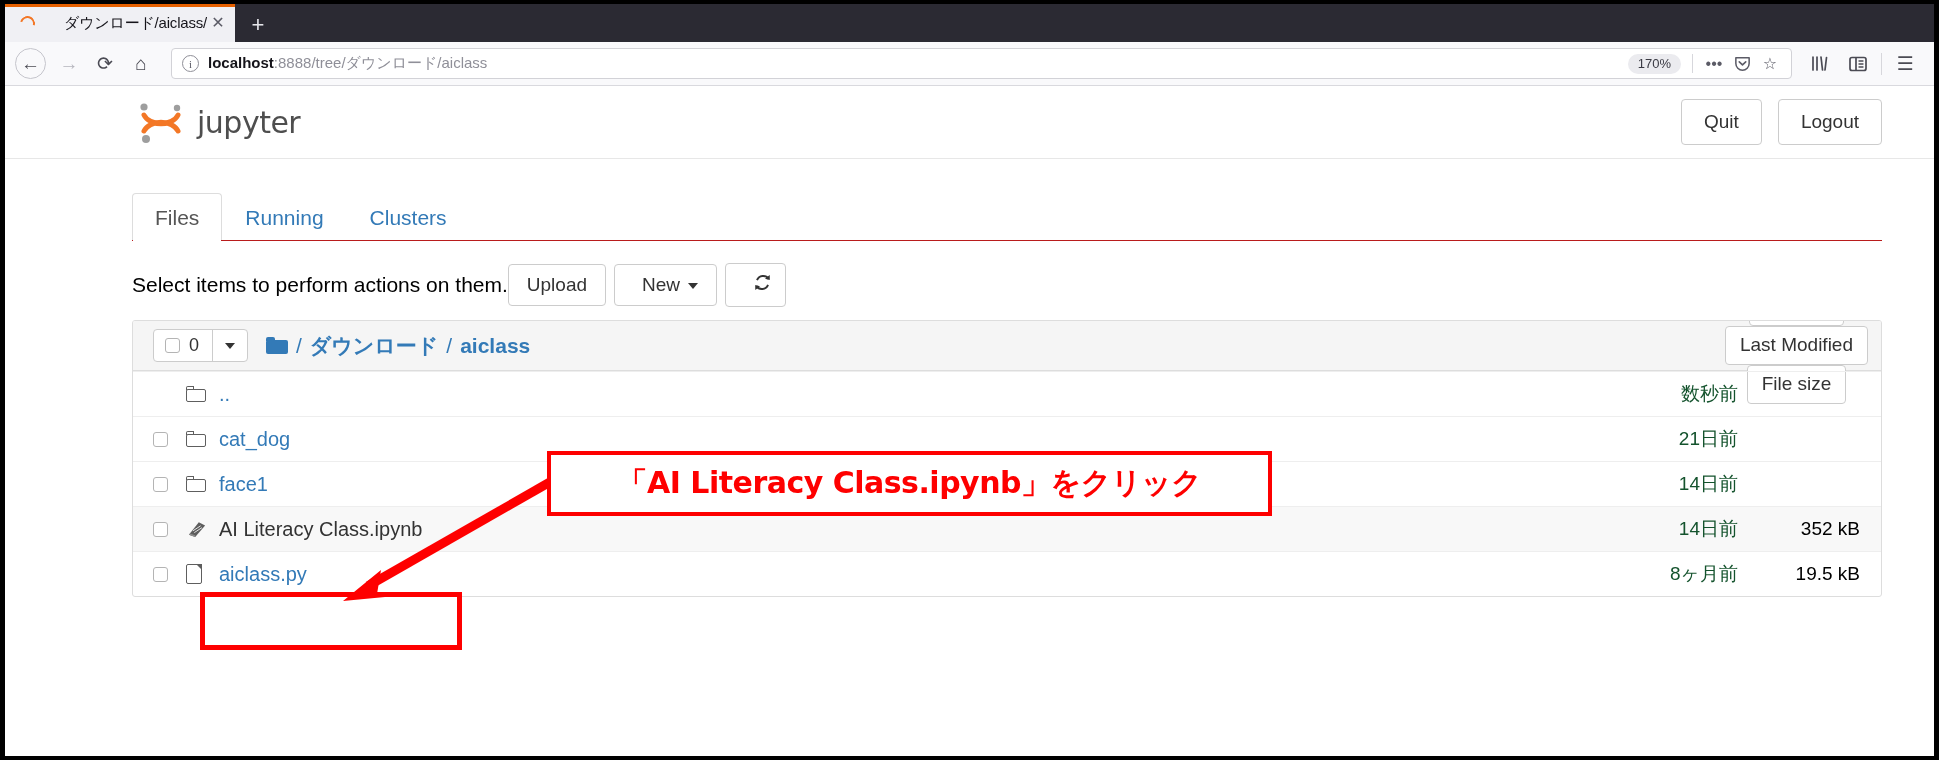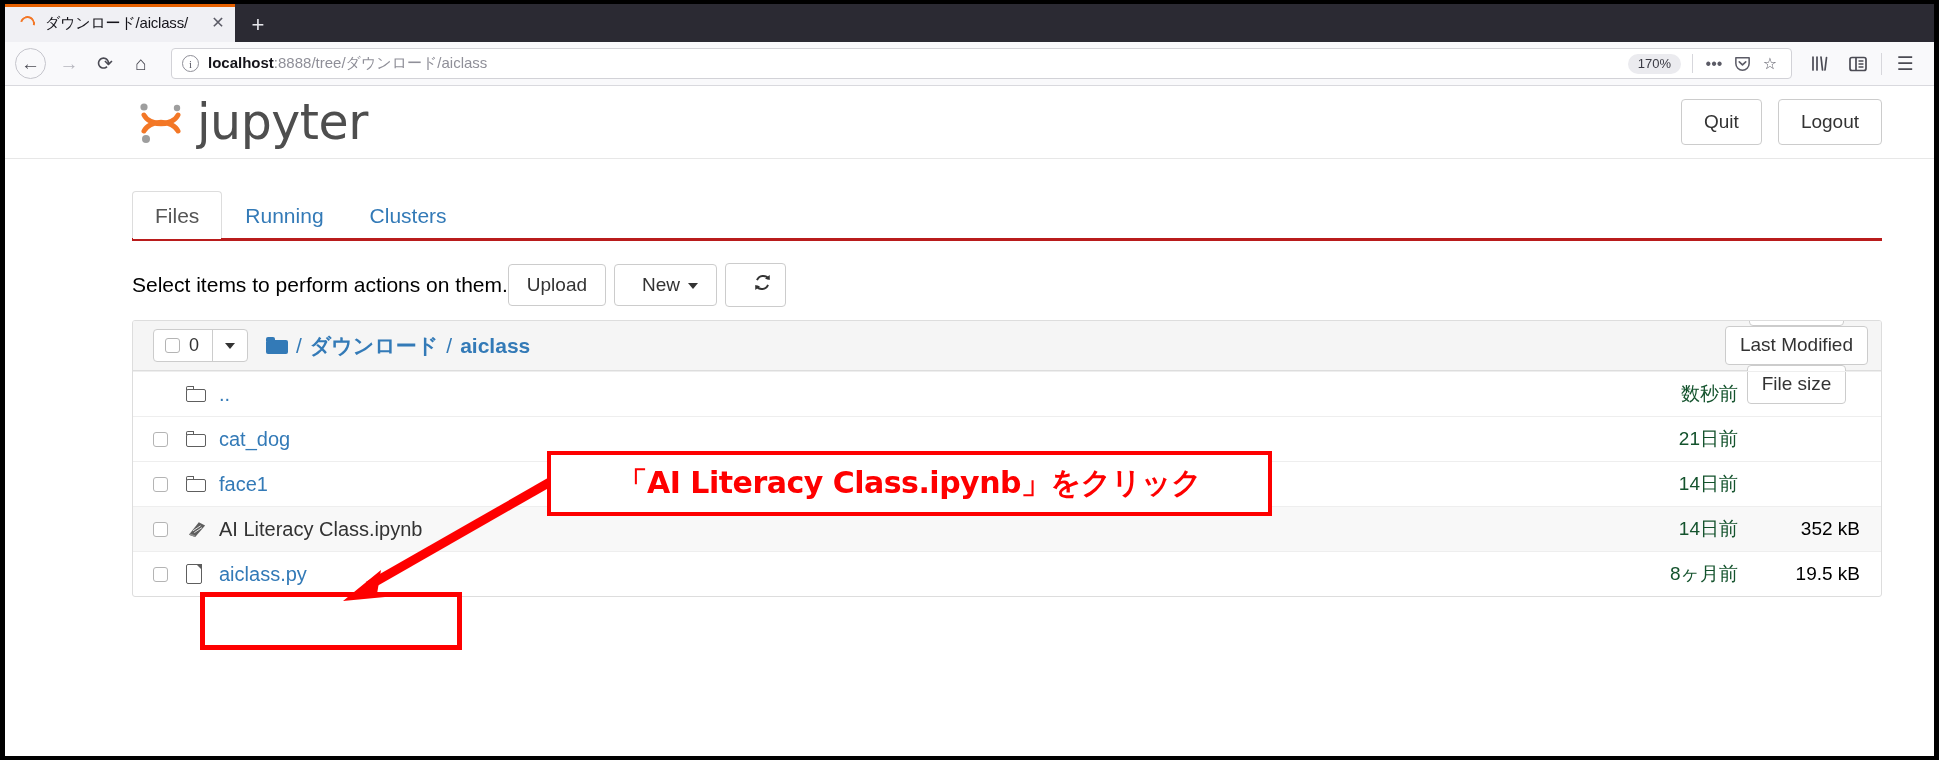--- a/index.html
+++ b/index.html
@@ -47,20 +47,21 @@
     border: 2.4px solid #f37726;
     border-radius: 50%;
     border-left-color: transparent;
     border-bottom-color: transparent;
     transform: rotate(-30deg);
   }
   .tab-title {
     font-size: 15px; color: #15141a; white-space: nowrap;
     overflow: hidden; text-overflow: ellipsis; flex: 1;
     letter-spacing: -0.2px;
+    text-align: right;
   }
   .tab-close {
     width: 22px; height: 22px; flex: none;
     display: flex; align-items: center; justify-content: center;
     color: #5b5b66; font-size: 16px; line-height: 1;
   }
   .tab-newbtn {
     width: 34px; height: 34px; margin-left: 6px;
     display: flex; align-items: center; justify-content: center;
     color: #e6e6eb; font-size: 22px; font-weight: 300; line-height: 1;
@@ -125,42 +126,42 @@
   
   .jp-header {
     height: 73px;
     border-bottom: 1px solid #e7e7e7;
     display: flex; align-items: center;
     padding: 0 52px 0 127px;
   }
   .jp-logo { display: flex; align-items: center; flex: 1; }
   .jp-logo svg { display: block; }
   .jp-logo-text {
-    font-size: 49px; color: #4e4e4e; font-weight: 400;
+    font-size: 30px; color: #4e4e4e; font-weight: 400;
     letter-spacing: -0.5px; margin-left: 7px;
     font-family: "DejaVu Sans", sans-serif;
   }
   .btn {
     font-family: "Liberation Sans", sans-serif;
     font-size: 19px; color: #333;
     background: #fff;
     border: 1px solid #cccccc;
     border-radius: 4px;
     padding: 9px 18px;
     line-height: 1.2;
     white-space: nowrap;
   }
   .jp-header .btn { margin-left: 16px; padding: 11px 22px; }
 
   
   .jp-body { padding: 0 52px 0 127px; }
 
   .tabs-row {
     display: flex; align-items: flex-end;
-    border-bottom: 3px solid #b91c1c;
+    border-bottom: 1px solid #b91c1c;
     margin-top: 35px;
     height: 47px;
   }
   .jtab {
     font-size: 21px; color: #337ab7;
     padding: 11px 22px 10px;
     line-height: 1.2;
     border: 1px solid transparent;
     border-bottom: none;
     position: relative;

